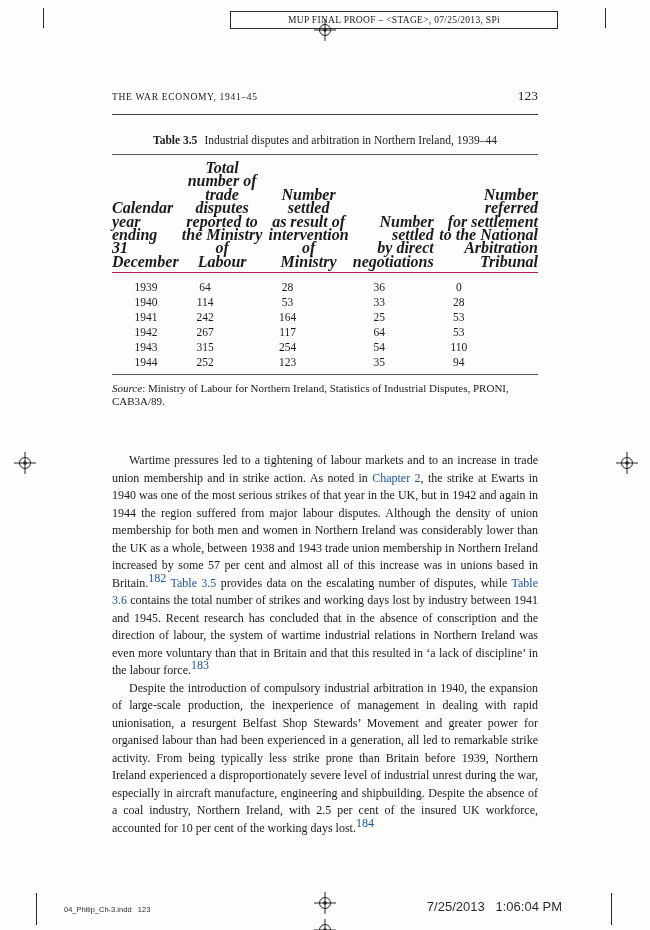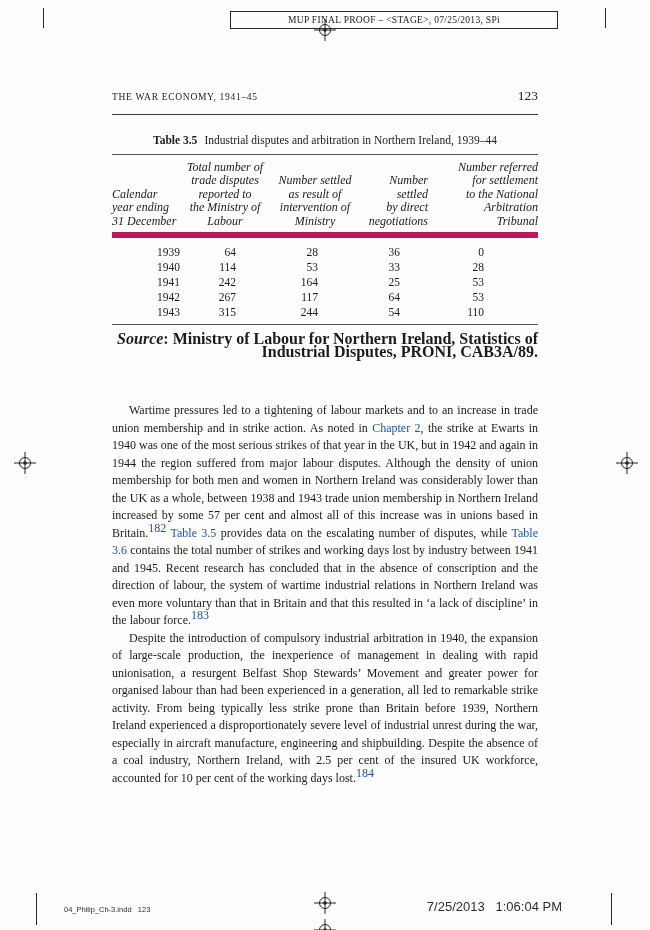--- a/index.html
+++ b/index.html
@@ -26,33 +26,33 @@
   .running-title{font-size:9.5px;letter-spacing:.7px;color:#1d1d1d;}
   .page-number{font-size:13.5px;color:#1d1d1d;}
   
   .table-caption{margin-top:19px;text-align:center;font-size:11.5px;}
   .table-caption .cap-label{font-weight:bold;margin-right:7px;}
   table.disputes{
     width:100%;border-collapse:collapse;margin-top:8px;
     border-top:1px solid #555;border-bottom:1px solid #555;
   }
   table.disputes thead th{
-    font-style:italic;font-weight:normal;font-size:12px;line-height:13.4px;
-    vertical-align:bottom;padding:6px 0 4px 0;border-bottom:6px solid #be185d;
+    font-style:italic;font-weight:bold;font-size:16px;line-height:13.4px;
+    vertical-align:bottom;padding:6px 0 4px 0;border-bottom:1px solid #be185d;
   }
   table.disputes tbody td{font-size:11.5px;padding:1.5px 0;}
   table.disputes tbody tr:first-child td{padding-top:8px;}
   table.disputes tbody tr:last-child td{padding-bottom:6px;}
-  td.year{text-align:right;}
-  td.num{text-align:right;}
+  td.year{text-align:center;}
+  td.num{text-align:center;}
   table.disputes td:nth-child(2){padding-right:34px;}
   table.disputes td:nth-child(3){padding-right:42px;}
   table.disputes td:nth-child(4){padding-right:28px;}
   table.disputes td:nth-child(5){padding-right:54px;}
-  .source-note{margin-top:7px;font-size:16px;line-height:13px;text-align:right;font-weight:bold;}
+  .source-note{margin-top:7px;font-size:11px;line-height:13px;text-align:left;}
   .source-note .src-label{font-style:italic;}
   
   .body-text{margin-top:44px;font-size:12px;line-height:17.5px;text-align:justify;}
   .body-text p{margin:0;text-indent:17px;}
   .link{color:var(--link,#1c55a5);}
   sup.fnref{color:var(--link,#1c55a5);font-size:12px;line-height:0;vertical-align:super;}
   
   .footer-left{
     position:absolute;left:64px;bottom:16px;
     font-family:"Liberation Sans","DejaVu Sans",sans-serif;font-size:7.5px;color:#2e2e2e;white-space:pre;
@@ -160,23 +160,30 @@
           <tr>
             <td class="year">1942</td>
             <td class="num">267</td>
             <td class="num">117</td>
             <td class="num">64</td>
             <td class="num">53</td>
           </tr>
           <tr>
             <td class="year">1943</td>
             <td class="num">315</td>
-            <td class="num">244</td>
+            <td class="num">254</td>
             <td class="num">54</td>
             <td class="num">110</td>
+          </tr>
+          <tr>
+            <td class="year">1944</td>
+            <td class="num">252</td>
+            <td class="num">123</td>
+            <td class="num">35</td>
+            <td class="num">94</td>
           </tr>
         </tbody>
     </table>
 
     <div class="source-note">
       <span class="src-label">Source</span><span>: Ministry of Labour for Northern Ireland, Statistics of Industrial Disputes, PRONI, CAB3A/89.</span>
     </div>
 
     <div class="body-text">
       <p><span>Wartime pressures led to a tightening of labour markets and to an increase in trade union membership and in strike action. As noted in </span><span class="link">Chapter 2</span><span>, the strike at Ewarts in 1940 was one of the most serious strikes of that year in the UK, but in 1942 and again in 1944 the region suffered from major labour disputes. Although the density of union membership for both men and women in Northern Ireland was considerably lower than the UK as a whole, between 1938 and 1943 trade union membership in Northern Ireland increased by some 57 per cent and almost all of this increase was in unions based in Britain.</span><sup class="fnref">182</sup><span> </span><span class="link">Table 3.5</span><span> provides data on the escalating number of disputes, while </span><span class="link">Table 3.6</span><span> contains the total number of strikes and working days lost by industry between 1941 and 1945. Recent research has concluded that in the absence of conscription and the direction of labour, the system of wartime industrial relations in Northern Ireland was even more voluntary than that in Britain and that this resulted in ‘a lack of discipline’ in the labour force.</span><sup class="fnref">183</sup></p>

